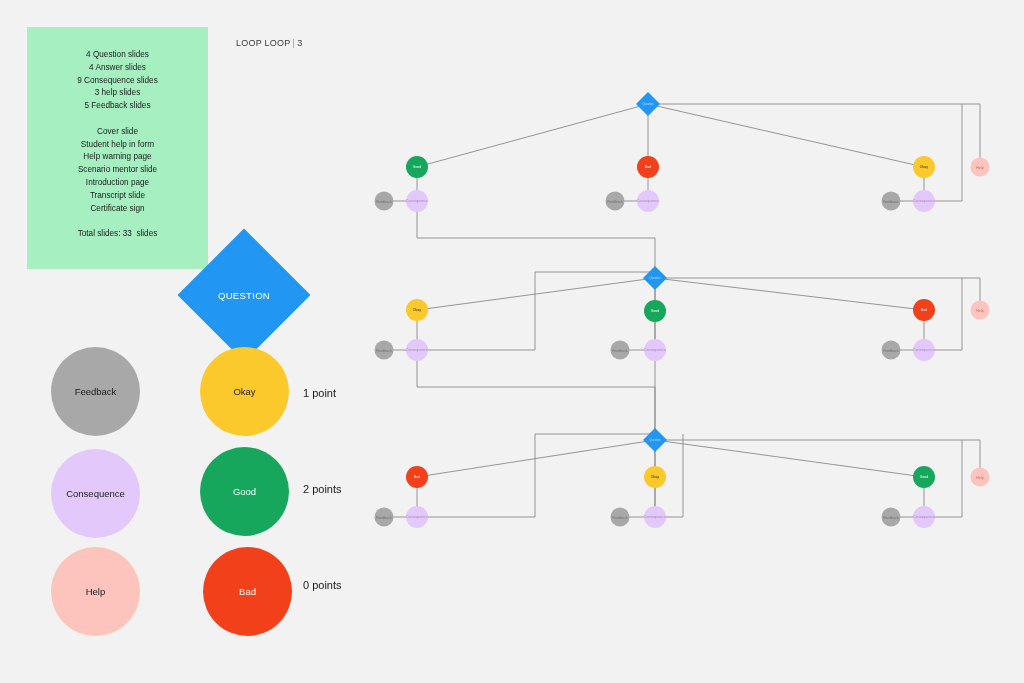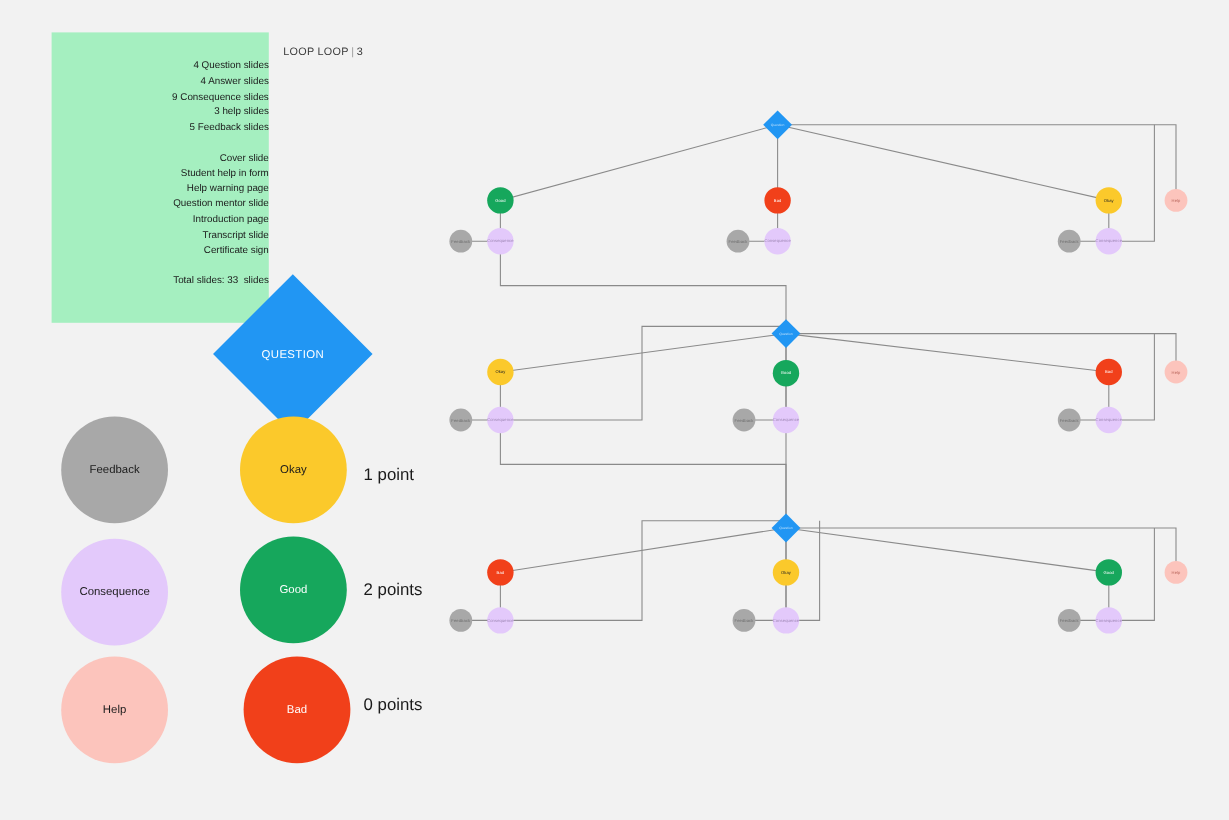--- a/index.html
+++ b/index.html
@@ -19,22 +19,21 @@
   
   #info-note {
     position: absolute;
     left: 27px;
     top: 27px;
     width: 181px;
     height: 242px;
     background: #a5efc0;
     box-sizing: border-box;
     padding-top: 22px;
-    text-align: right;
-    margin-left: 16px;
+    text-align: center;
   }
   #info-note .ln {
     font-size: 8.2px;
     line-height: 12.8px;
     color: #1b1b1b;
     white-space: pre;
   }
   #info-note .gap { height: 12.8px; }
 
   
@@ -86,21 +85,21 @@
   }
   #legend-feedback  { left: 51px;  top: 347px; width: 89px; height: 89px; background:#a8a8a8; color:#1b1b1b; }
   #legend-consequence{ left: 51px; top: 449px; width: 89px; height: 89px; background:#e3c9fb; color:#1b1b1b; }
   #legend-help      { left: 51px;  top: 547px; width: 89px; height: 89px; background:#fcc4bc; color:#1b1b1b; }
   #legend-okay      { left: 200px; top: 347px; width: 89px; height: 89px; background:#fbc92b; color:#1b1b1b; }
   #legend-good      { left: 200px; top: 447px; width: 89px; height: 89px; background:#16a75c; color:#ffffff; }
   #legend-bad       { left: 203px; top: 547px; width: 89px; height: 89px; background:#f1401a; color:#ffffff; }
 
   .legend-points {
     position: absolute;
-    font-size: 14px;
+    font-size: 11px;
     color: #1b1b1b;
   }
   #points-okay { left: 303px; top: 387px; }
   #points-good { left: 303px; top: 483px; }
   #points-bad  { left: 303px; top: 579px; }
 
   
   #flow-wrap {
     position: absolute;
     left: 0;
@@ -155,21 +154,21 @@
 <div id="info-note">
   <div class="ln">4 Question slides</div>
   <div class="ln">4 Answer slides</div>
   <div class="ln">9 Consequence slides</div>
   <div class="ln">3 help slides</div>
   <div class="ln">5 Feedback slides</div>
   <div class="gap"></div>
   <div class="ln">Cover slide</div>
   <div class="ln">Student help in form</div>
   <div class="ln">Help warning page</div>
-  <div class="ln">Question mentor slide</div>
+  <div class="ln">Scenario mentor slide</div>
   <div class="ln">Introduction page</div>
   <div class="ln">Transcript slide</div>
   <div class="ln">Certificate sign</div>
   <div class="gap"></div>
   <div class="ln">Total slides: 33  slides</div>
 </div>
 
 <div id="quiz-loop-caption"><span>LOOP LOOP</span><span class="divider">|</span><span>3</span></div>
 
 <div class="legend-diamond"></div>

